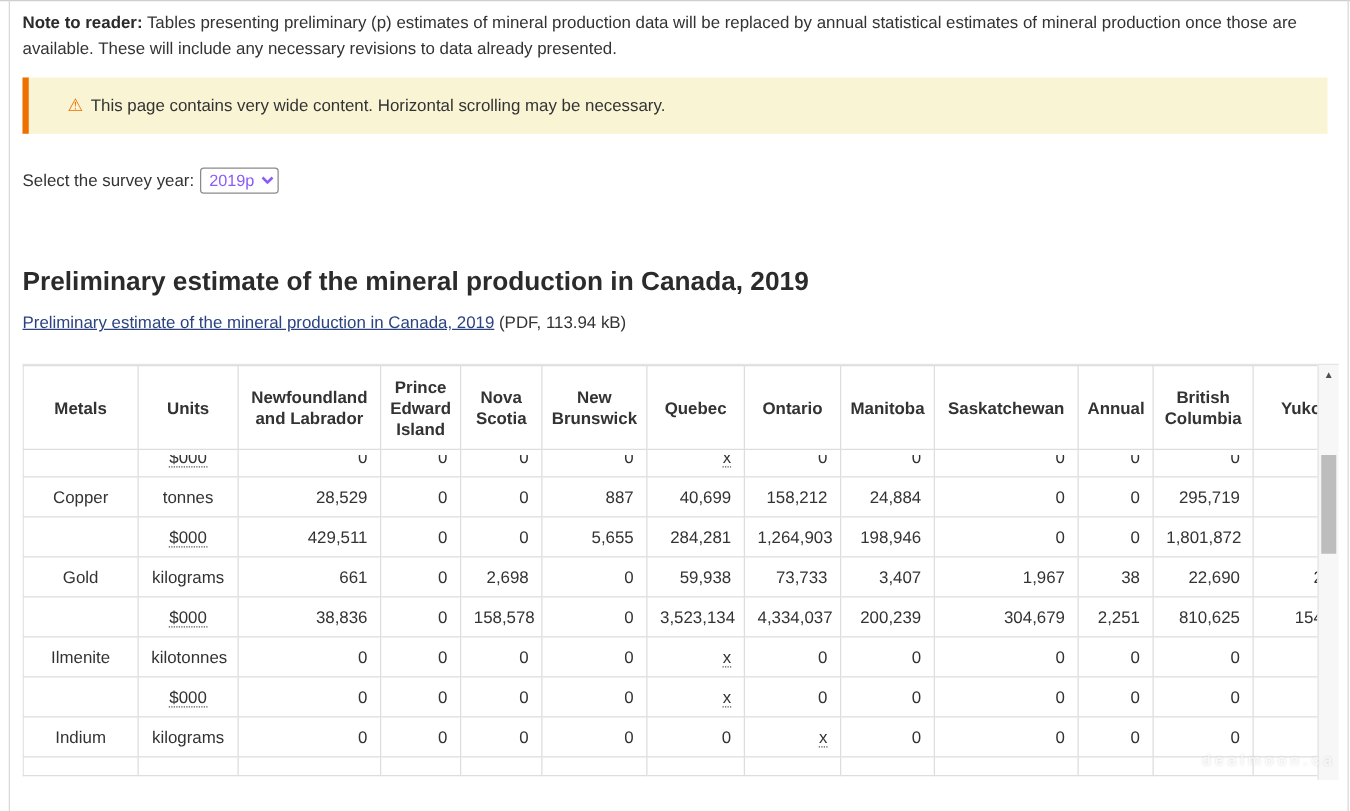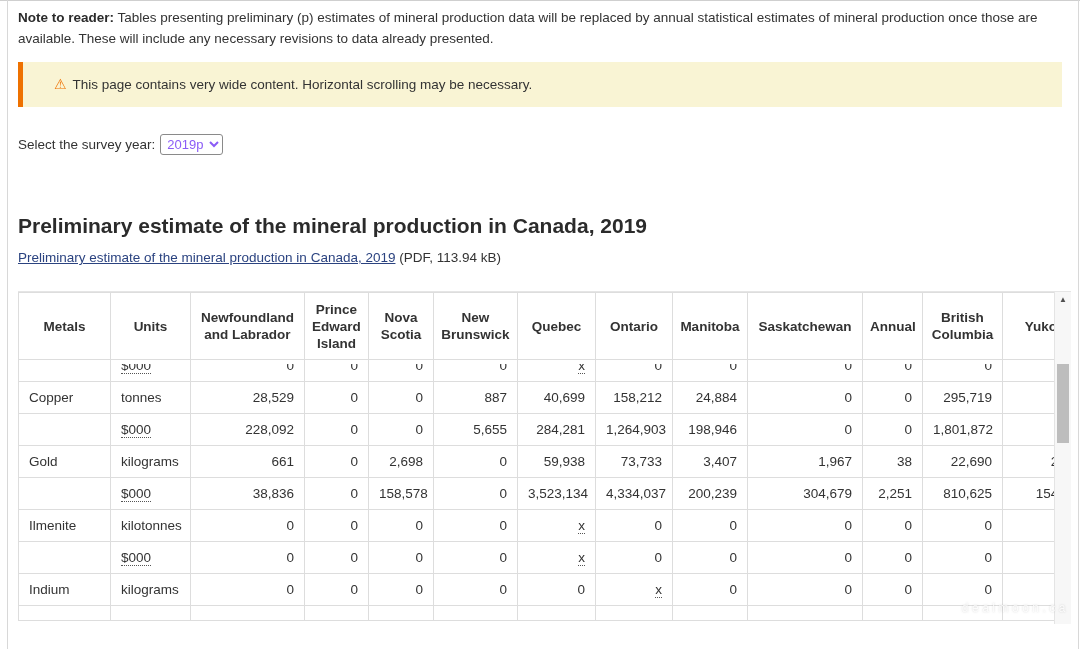--- a/index.html
+++ b/index.html
@@ -44,21 +44,21 @@
   }
   .table-clip{position:absolute;left:0;top:0;width:1036px;height:400px;overflow:hidden;}
   table{border-collapse:collapse;table-layout:fixed;width:1069px;background:#fff;}
   th,td{border:1px solid var(--c-border);font-size:13.5px;color:var(--c-text);}
   thead th{
     height:67px;vertical-align:middle;text-align:center;
     font-weight:bold;padding:4px 7px;line-height:17px;background:#fff;
   }
   tbody td{padding:7px 10px;line-height:17px;vertical-align:middle;background:#fff;}
   td.num{text-align:right;}
-  td.txt{text-align:left;}
+  td.txt{text-align:center;}
   .abbr{border-bottom:1px dotted #555;}
   tr.partial td{padding:0 10px;height:22px;}
   tr.partial .clip{display:block;height:14px;overflow:hidden;margin-top:1px;}
   tr.partial .clip .v{display:block;margin-top:-7px;line-height:18px;}
   .vscrollbar{
     position:absolute;top:0;right:0;bottom:0;width:17px;
     background:#f7f7f7;border-left:1px solid #e4e4e4;
   }
   .sb-arrow{height:16px;text-align:center;font-size:8px;line-height:16px;color:#4f4f4f;cursor:pointer;}
   .sb-thumb{position:absolute;left:2px;right:2px;top:72px;height:79px;background:#bdbdbd;cursor:pointer;}
@@ -208,21 +208,21 @@
               <td class="num"><span>158,212</span></td>
               <td class="num"><span>24,884</span></td>
               <td class="num"><span>0</span></td>
               <td class="num"><span>0</span></td>
               <td class="num"><span>295,719</span></td>
               <td class="num"><span></span></td>
             </tr>
             <tr>
               <td class="txt"><span></span></td>
               <td class="txt"><span class="abbr">$000</span></td>
-              <td class="num"><span>228,092</span></td>
+              <td class="num"><span>429,511</span></td>
               <td class="num"><span>0</span></td>
               <td class="num"><span>0</span></td>
               <td class="num"><span>5,655</span></td>
               <td class="num"><span>284,281</span></td>
               <td class="num"><span>1,264,903</span></td>
               <td class="num"><span>198,946</span></td>
               <td class="num"><span>0</span></td>
               <td class="num"><span>0</span></td>
               <td class="num"><span>1,801,872</span></td>
               <td class="num"><span></span></td>

